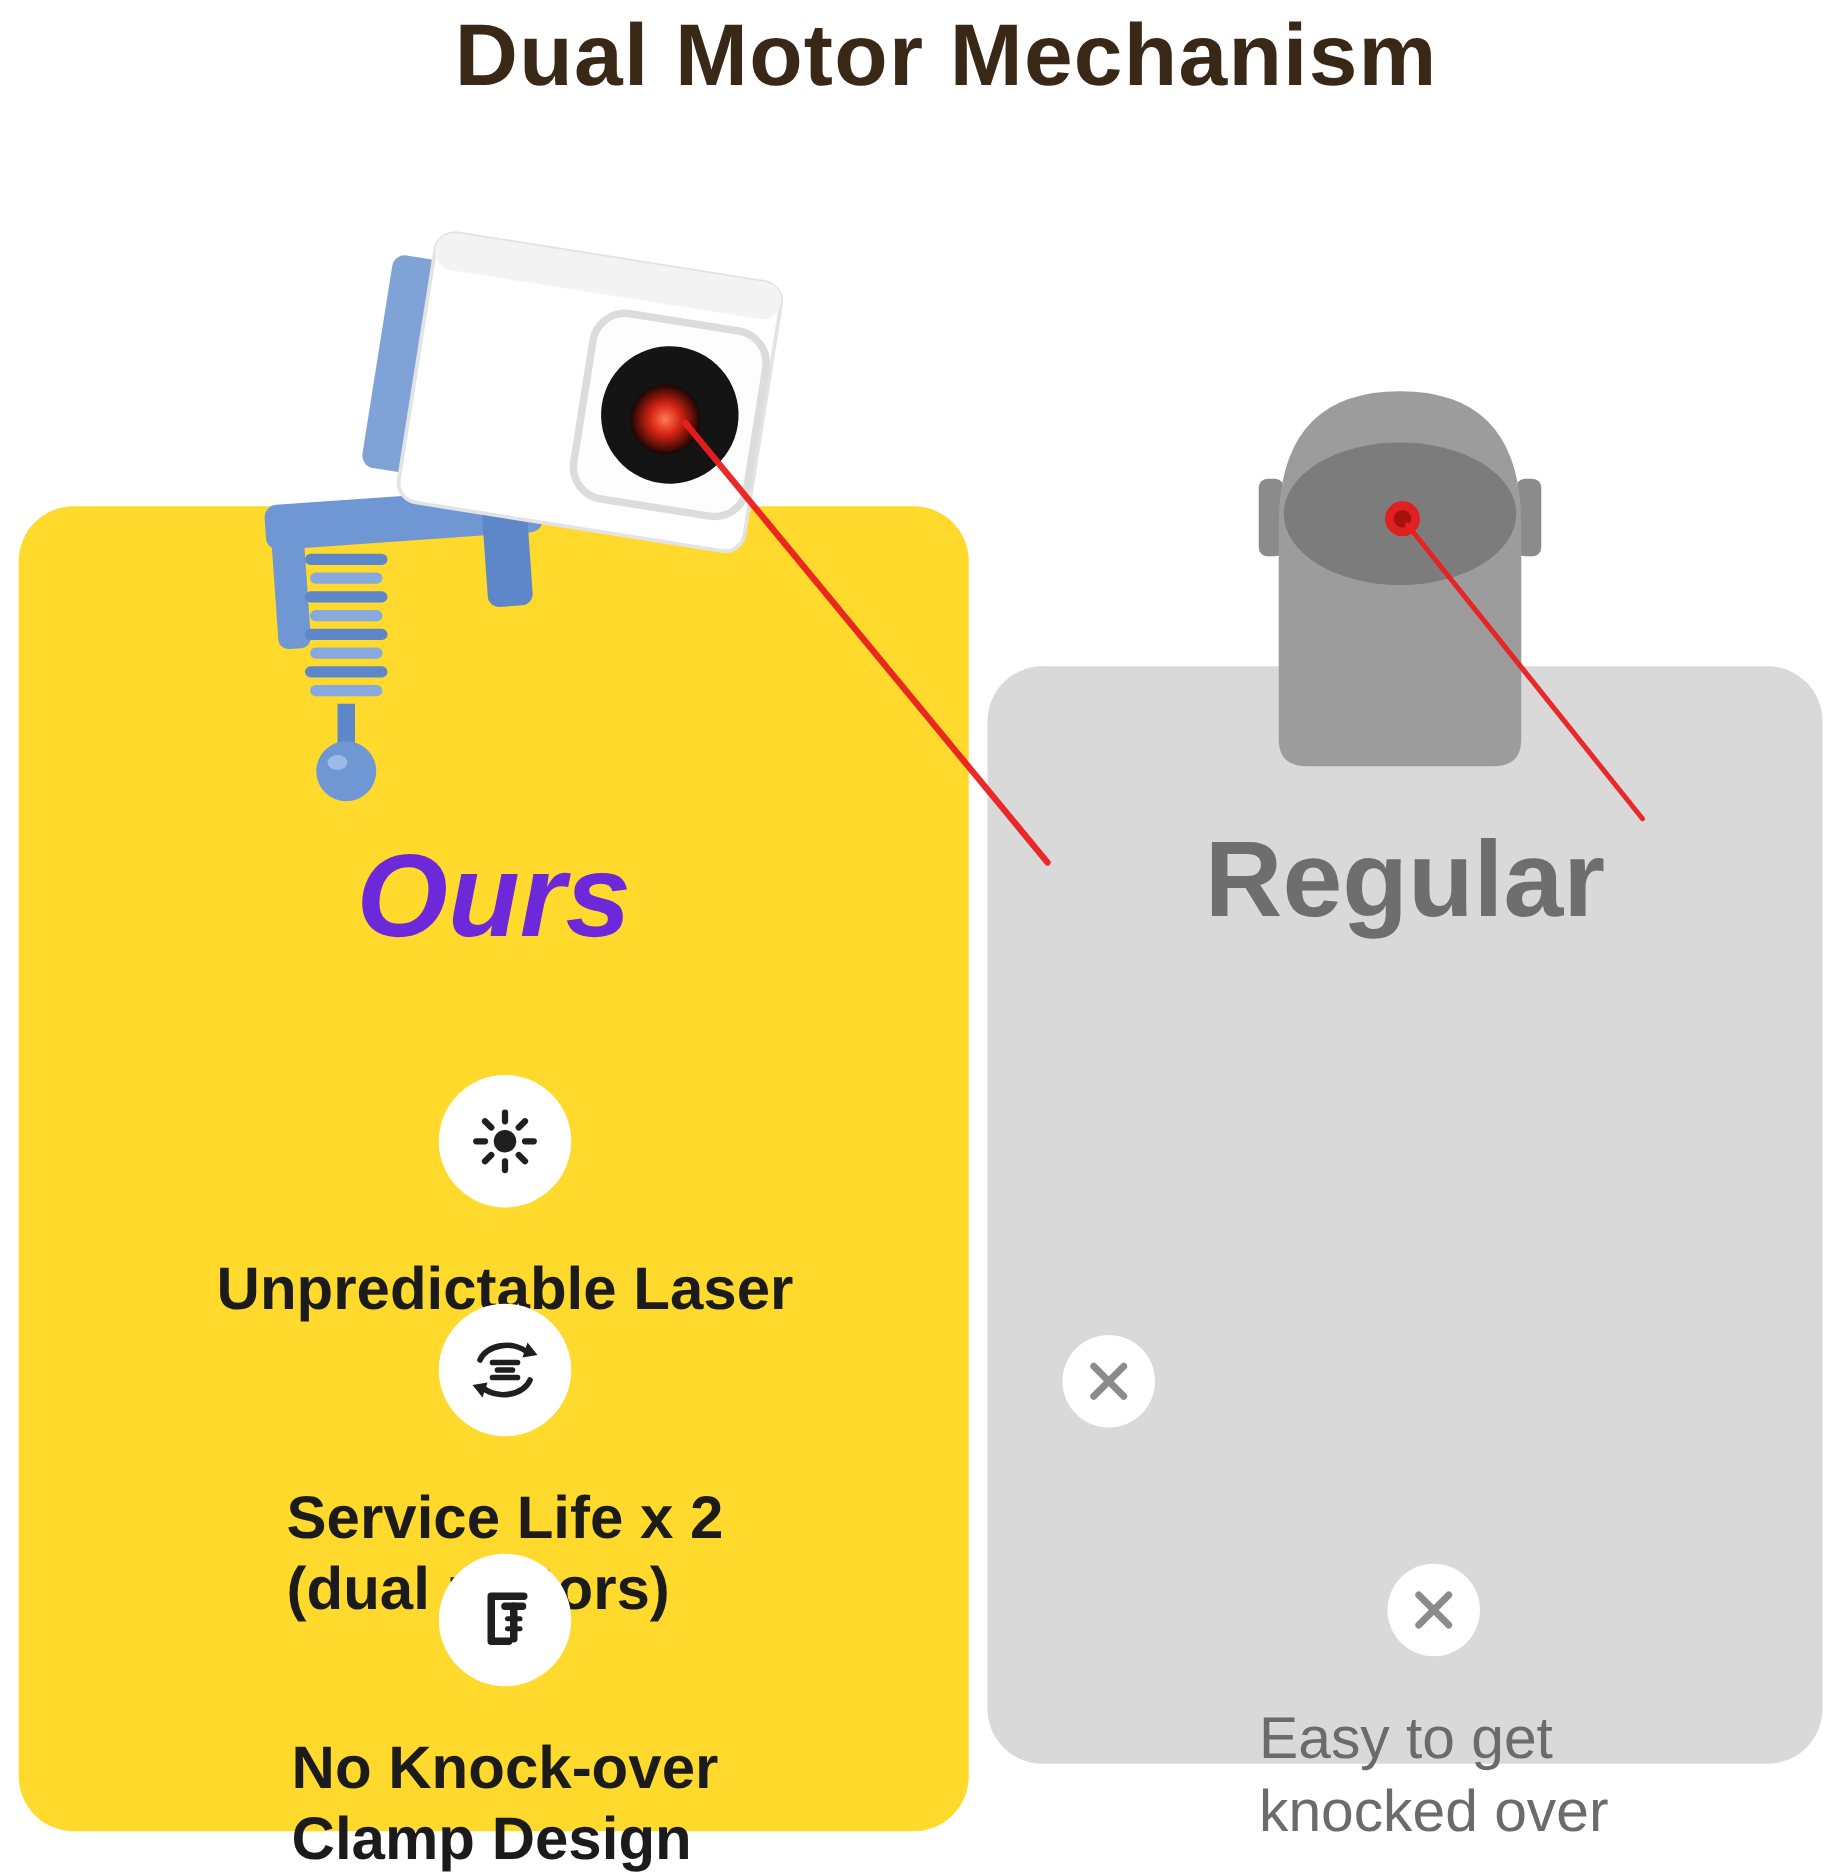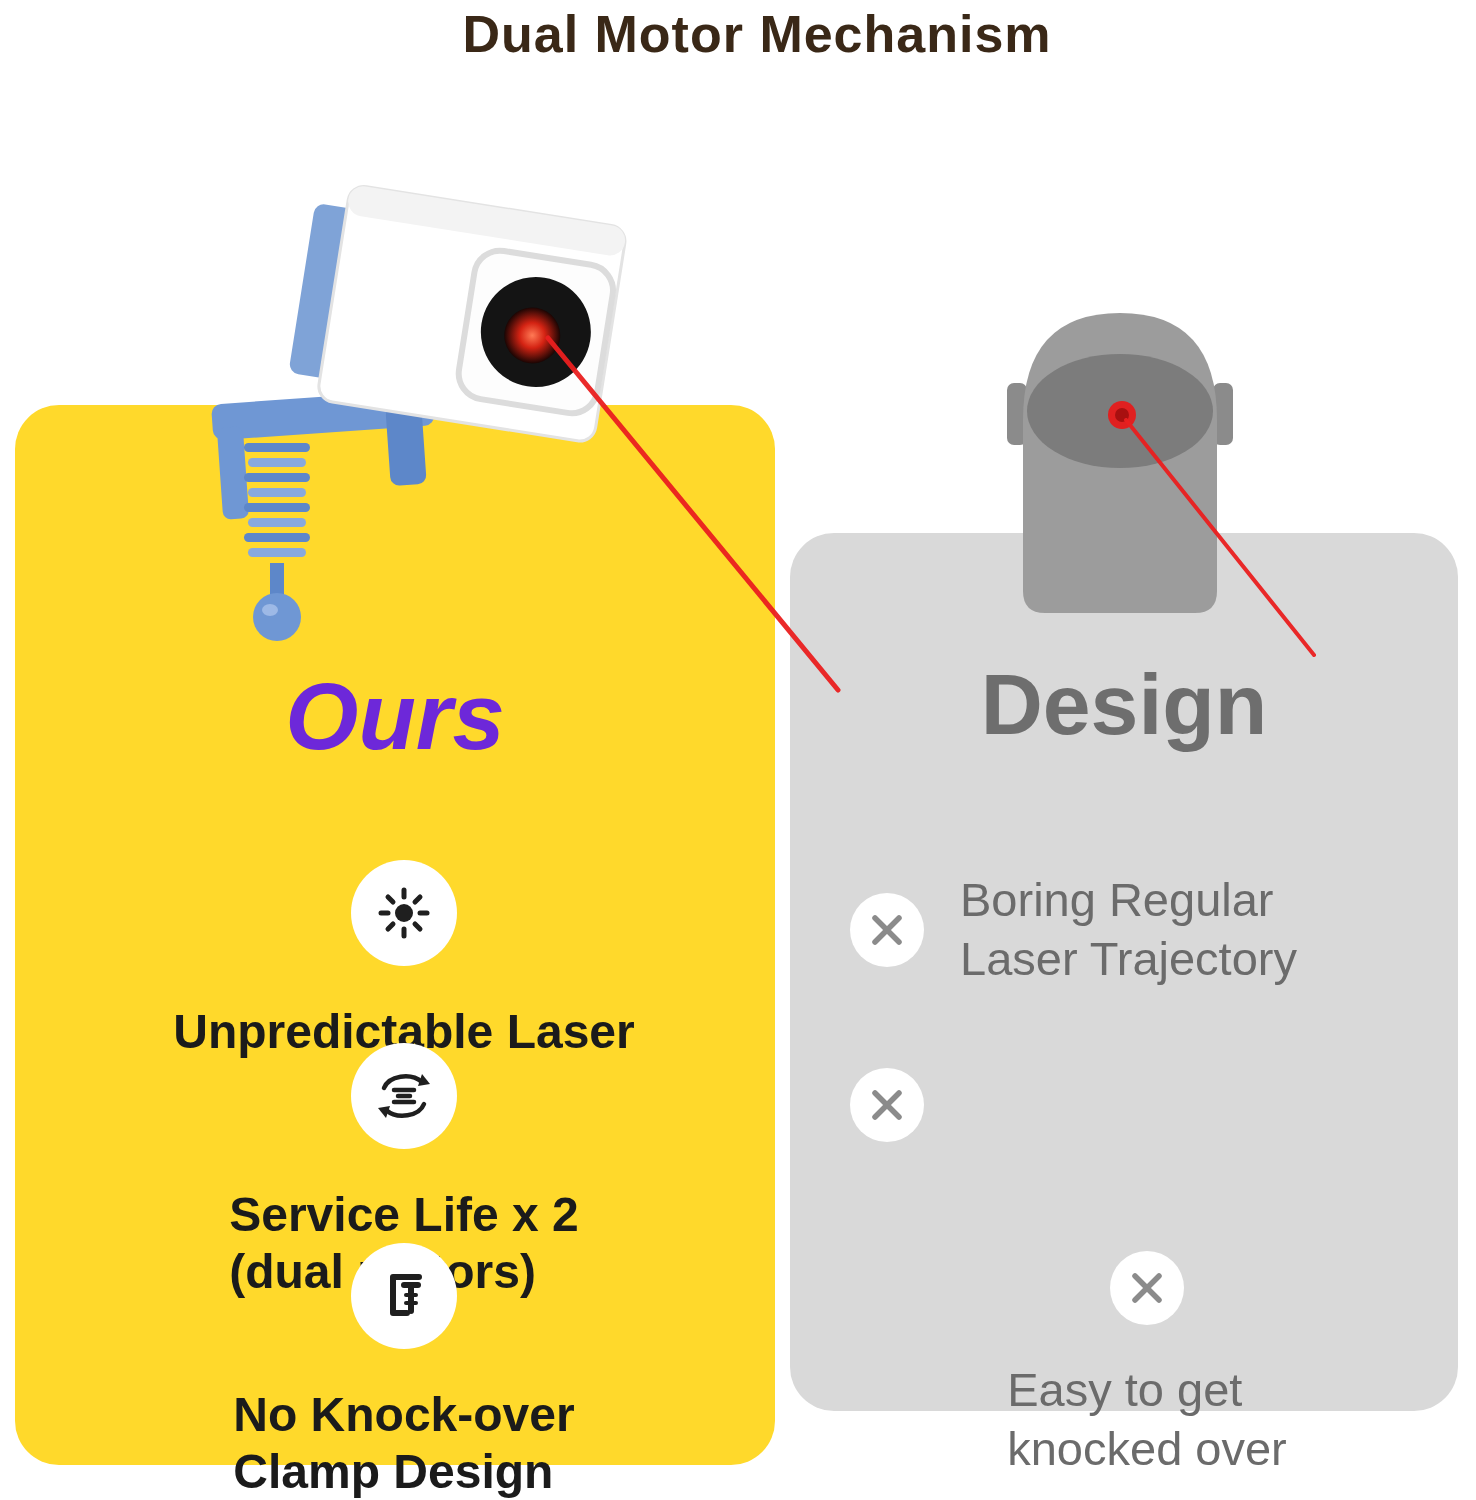--- a/index.html
+++ b/index.html
@@ -11,21 +11,21 @@
     height: 1500px;
     margin: 0 auto;
     background: #ffffff;
     overflow: hidden;
   }
   .main-title {
     position: absolute;
     top: 4px; left: 0;
     width: 100%;
     text-align: center;
-    font-size: 52px;
+    font-size: 70px;
     font-weight: bold;
     color: #3a2817;
     letter-spacing: 1px;
     padding-left: 38px;
   }
   .card { position: absolute; border-radius: 44px; }
   .ours-card   { left: 15px;  top: 405px; width: 760px; height: 1060px; background: #ffd92b; }
   .others-card { left: 790px; top: 533px; width: 668px; height: 878px;  background: #d9d9d9; }
   .card-title { position: absolute; width: 100%; text-align: center; font-weight: bold; }
   .ours-title   { top: 258px; font-size: 94px; color: #6d28d9; font-style: italic; }
@@ -124,34 +124,22 @@
             <line x1="31" y1="36" x2="41" y2="36"></line>
           </g>
         </svg>
       </span>
       <span class="feature-label">No Knock-over
 Clamp Design</span>
     </div>
   </div>
 
   <div class="card others-card">
-    <div class="card-title others-title">Design</div>
-
-    <div class="drawback drawback-1">
-      <span class="x-circle">
-        <svg width="38" height="38" viewBox="0 0 38 38">
-          <g stroke="#8b8b8b" stroke-width="5.5" stroke-linecap="round">
-            <line x1="7" y1="7" x2="31" y2="31"></line>
-            <line x1="31" y1="7" x2="7" y2="31"></line>
-          </g>
-        </svg>
-      </span>
-      <span class="drawback-label">Boring Regular
-Laser Trajectory</span>
-    </div>
+    <div class="card-title others-title">Regular</div>
+
 
     <div class="drawback drawback-2">
       <span class="x-circle">
         <svg width="38" height="38" viewBox="0 0 38 38">
           <g stroke="#8b8b8b" stroke-width="5.5" stroke-linecap="round">
             <line x1="7" y1="7" x2="31" y2="31"></line>
             <line x1="31" y1="7" x2="7" y2="31"></line>
           </g>
         </svg>
       </span>

